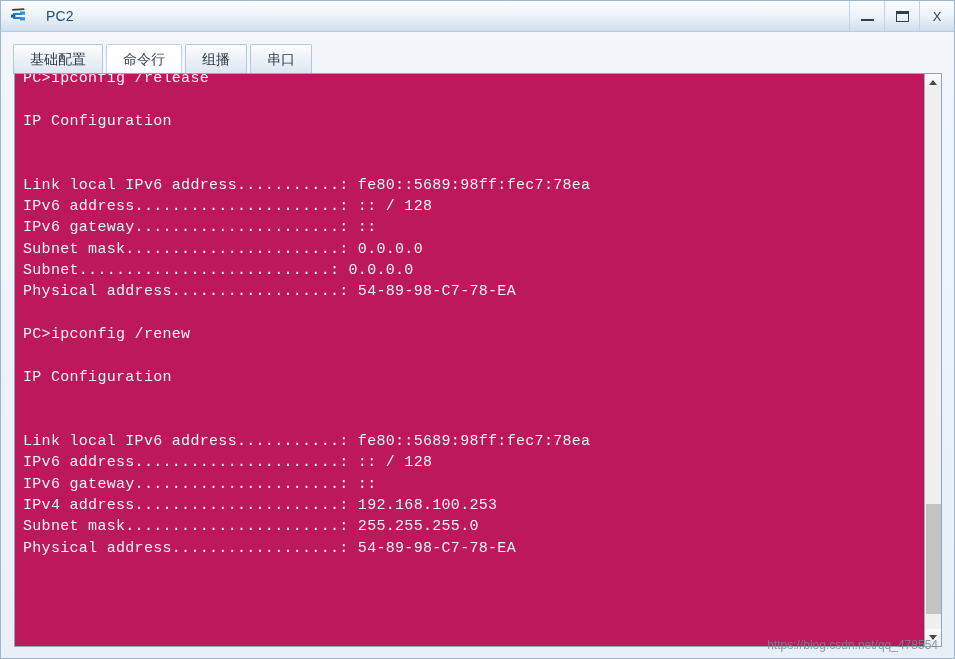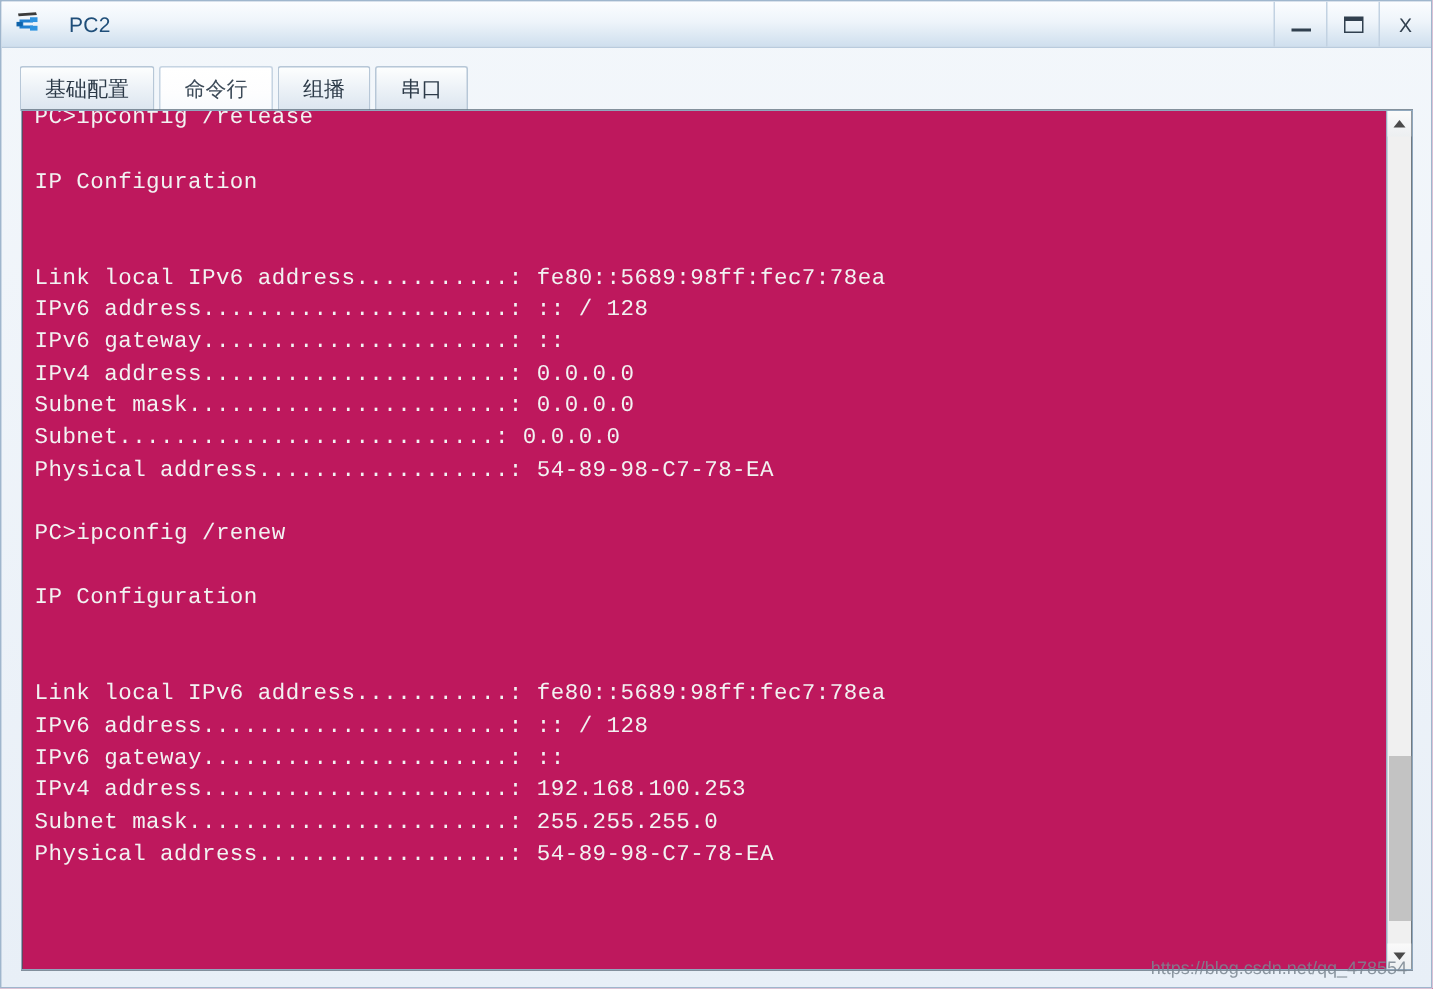--- a/index.html
+++ b/index.html
@@ -251,21 +251,20 @@
     <div class="terminal">
       <div class="term-inner" id="term-inner">
           <div class="line">PC&gt;ipconfig /release</div>
           <div class="line blank"> </div>
           <div class="line">IP Configuration</div>
           <div class="line blank"> </div>
           <div class="line blank"> </div>
           <div class="line">Link local IPv6 address...........: fe80::5689:98ff:fec7:78ea</div>
           <div class="line">IPv6 address......................: :: / 128</div>
           <div class="line">IPv6 gateway......................: ::</div>
-          <div class="line">IPv4 address......................: 0.0.0.0</div>
           <div class="line">Subnet mask.......................: 0.0.0.0</div>
           <div class="line">Subnet...........................: 0.0.0.0</div>
           <div class="line">Physical address..................: 54-89-98-C7-78-EA</div>
           <div class="line blank"> </div>
           <div class="line">PC&gt;ipconfig /renew</div>
           <div class="line blank"> </div>
           <div class="line">IP Configuration</div>
           <div class="line blank"> </div>
           <div class="line blank"> </div>
           <div class="line">Link local IPv6 address...........: fe80::5689:98ff:fec7:78ea</div>

